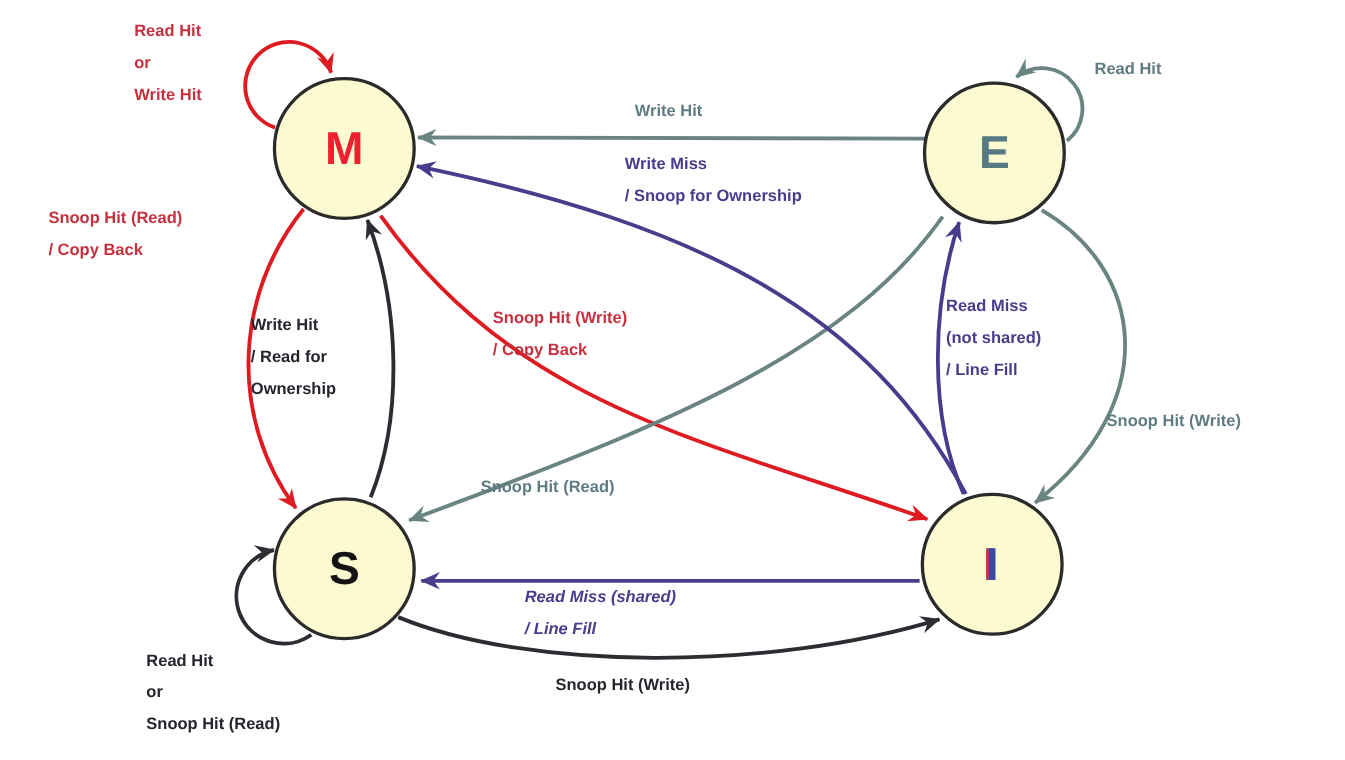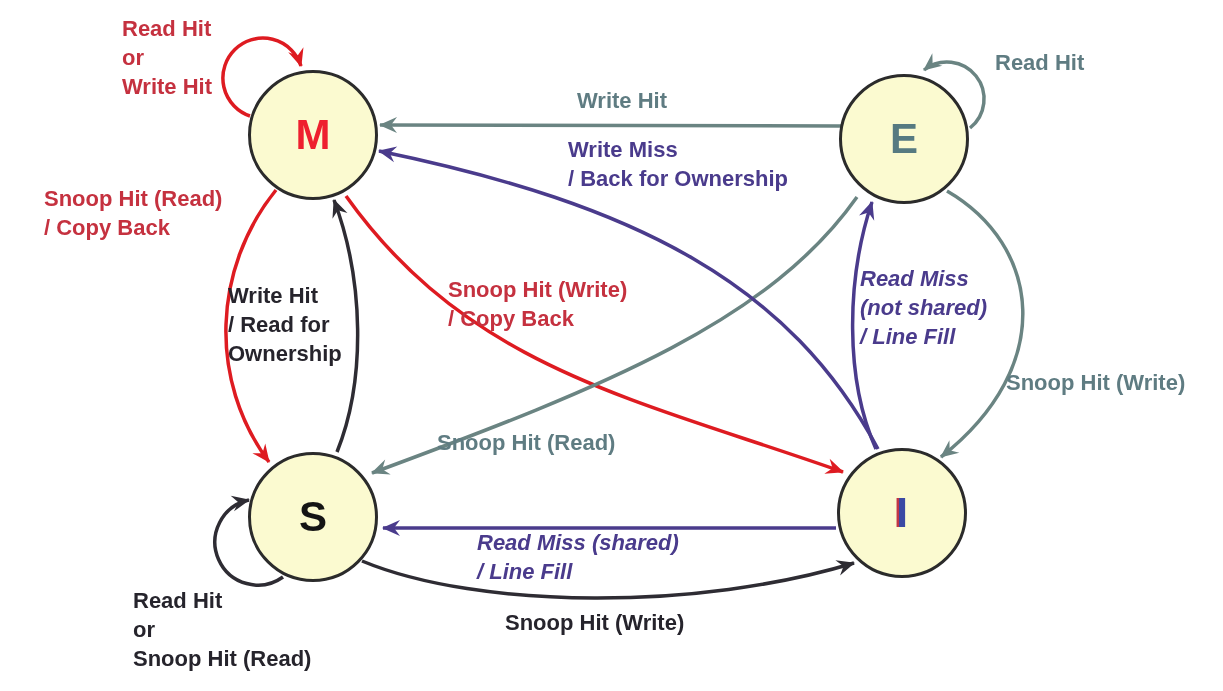--- a/index.html
+++ b/index.html
@@ -29,21 +29,21 @@
     display:flex;align-items:center;justify-content:center;
   }
   .letter{font-size:42px;font-weight:700;line-height:1;}
   .letter-m{color:var(--c-m_letter);}
   .letter-e{color:var(--c-e_letter);}
   .letter-s{color:var(--c-s_letter);}
   .letter-i{color:var(--c-i_letter_blue);text-shadow:-2.5px 0 0 var(--c-i_letter_red);}
 
   .lbl{
     position:absolute;
-    font-size:22px;font-weight:700;line-height:29px;
+    font-size:15px;font-weight:700;line-height:29px;
     white-space:pre-line;
   }
   .t-red{color:var(--c-red_text);}
   .t-teal{color:var(--c-teal_text);}
   .t-purple{color:var(--c-purple);}
   .t-black{color:var(--c-black_text);}
 </style>
 </head>
 <body>
 
@@ -101,22 +101,22 @@
 Write Hit</div>
   <div class="lbl t-red" style="left:44px;top:184px;">Snoop Hit (Read)
 / Copy Back</div>
   <div class="lbl t-red" style="left:448px;top:275px;">Snoop Hit (Write)
 / Copy Back</div>
   <div class="lbl t-teal" style="left:577px;top:86px;">Write Hit</div>
   <div class="lbl t-teal" style="left:995px;top:48px;">Read Hit</div>
   <div class="lbl t-teal" style="left:437px;top:428px;">Snoop Hit (Read)</div>
   <div class="lbl t-teal" style="left:1006px;top:368px;">Snoop Hit (Write)</div>
   <div class="lbl t-purple" style="left:568px;top:135px;">Write Miss
-/ Back for Ownership</div>
-  <div class="lbl t-purple" style="left:860px;top:264px;font-style:italic;">Read Miss
+/ Snoop for Ownership</div>
+  <div class="lbl t-purple" style="left:860px;top:264px;">Read Miss
 (not shared)
 / Line Fill</div>
   <div class="lbl t-purple" style="left:477px;top:528px;font-style:italic;">Read Miss (shared)
 / Line Fill</div>
   <div class="lbl t-black" style="left:228px;top:281px;">Write Hit
 / Read for
 Ownership</div>
   <div class="lbl t-black" style="left:133px;top:586px;">Read Hit
 or
 Snoop Hit (Read)</div>

